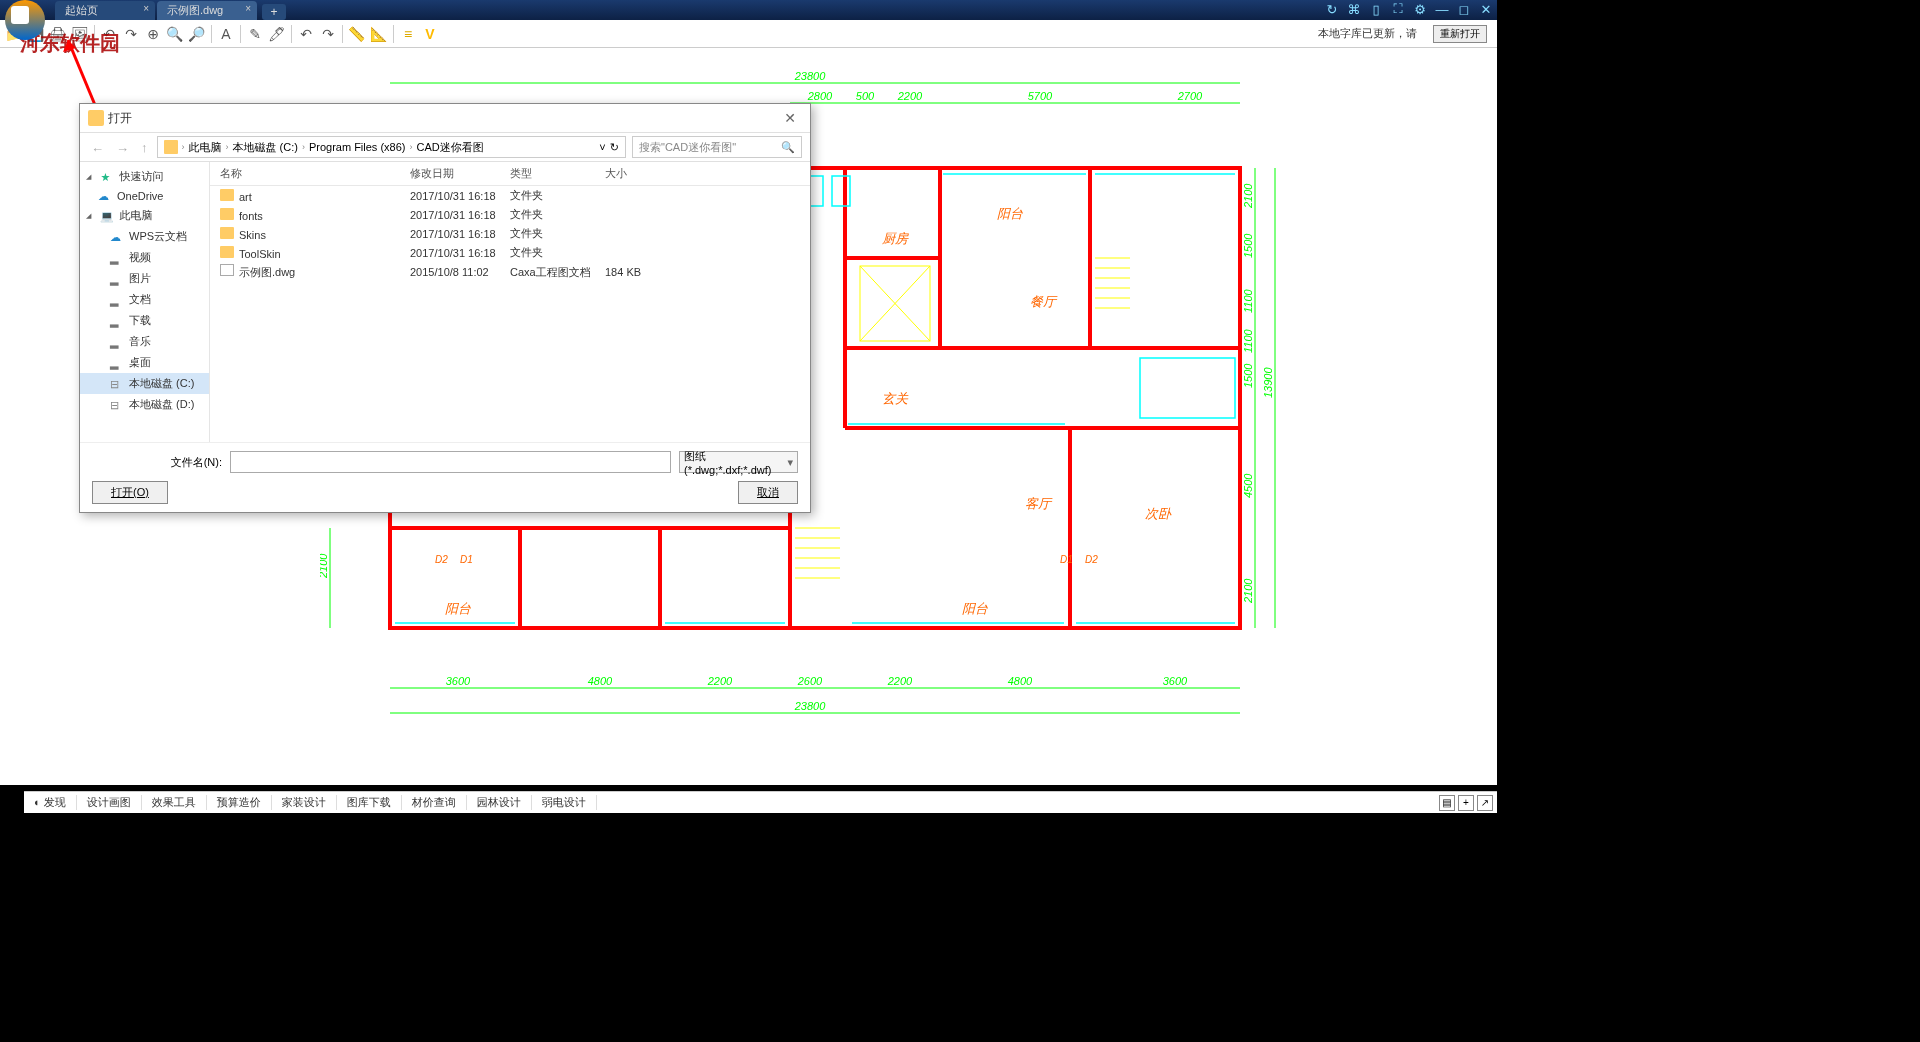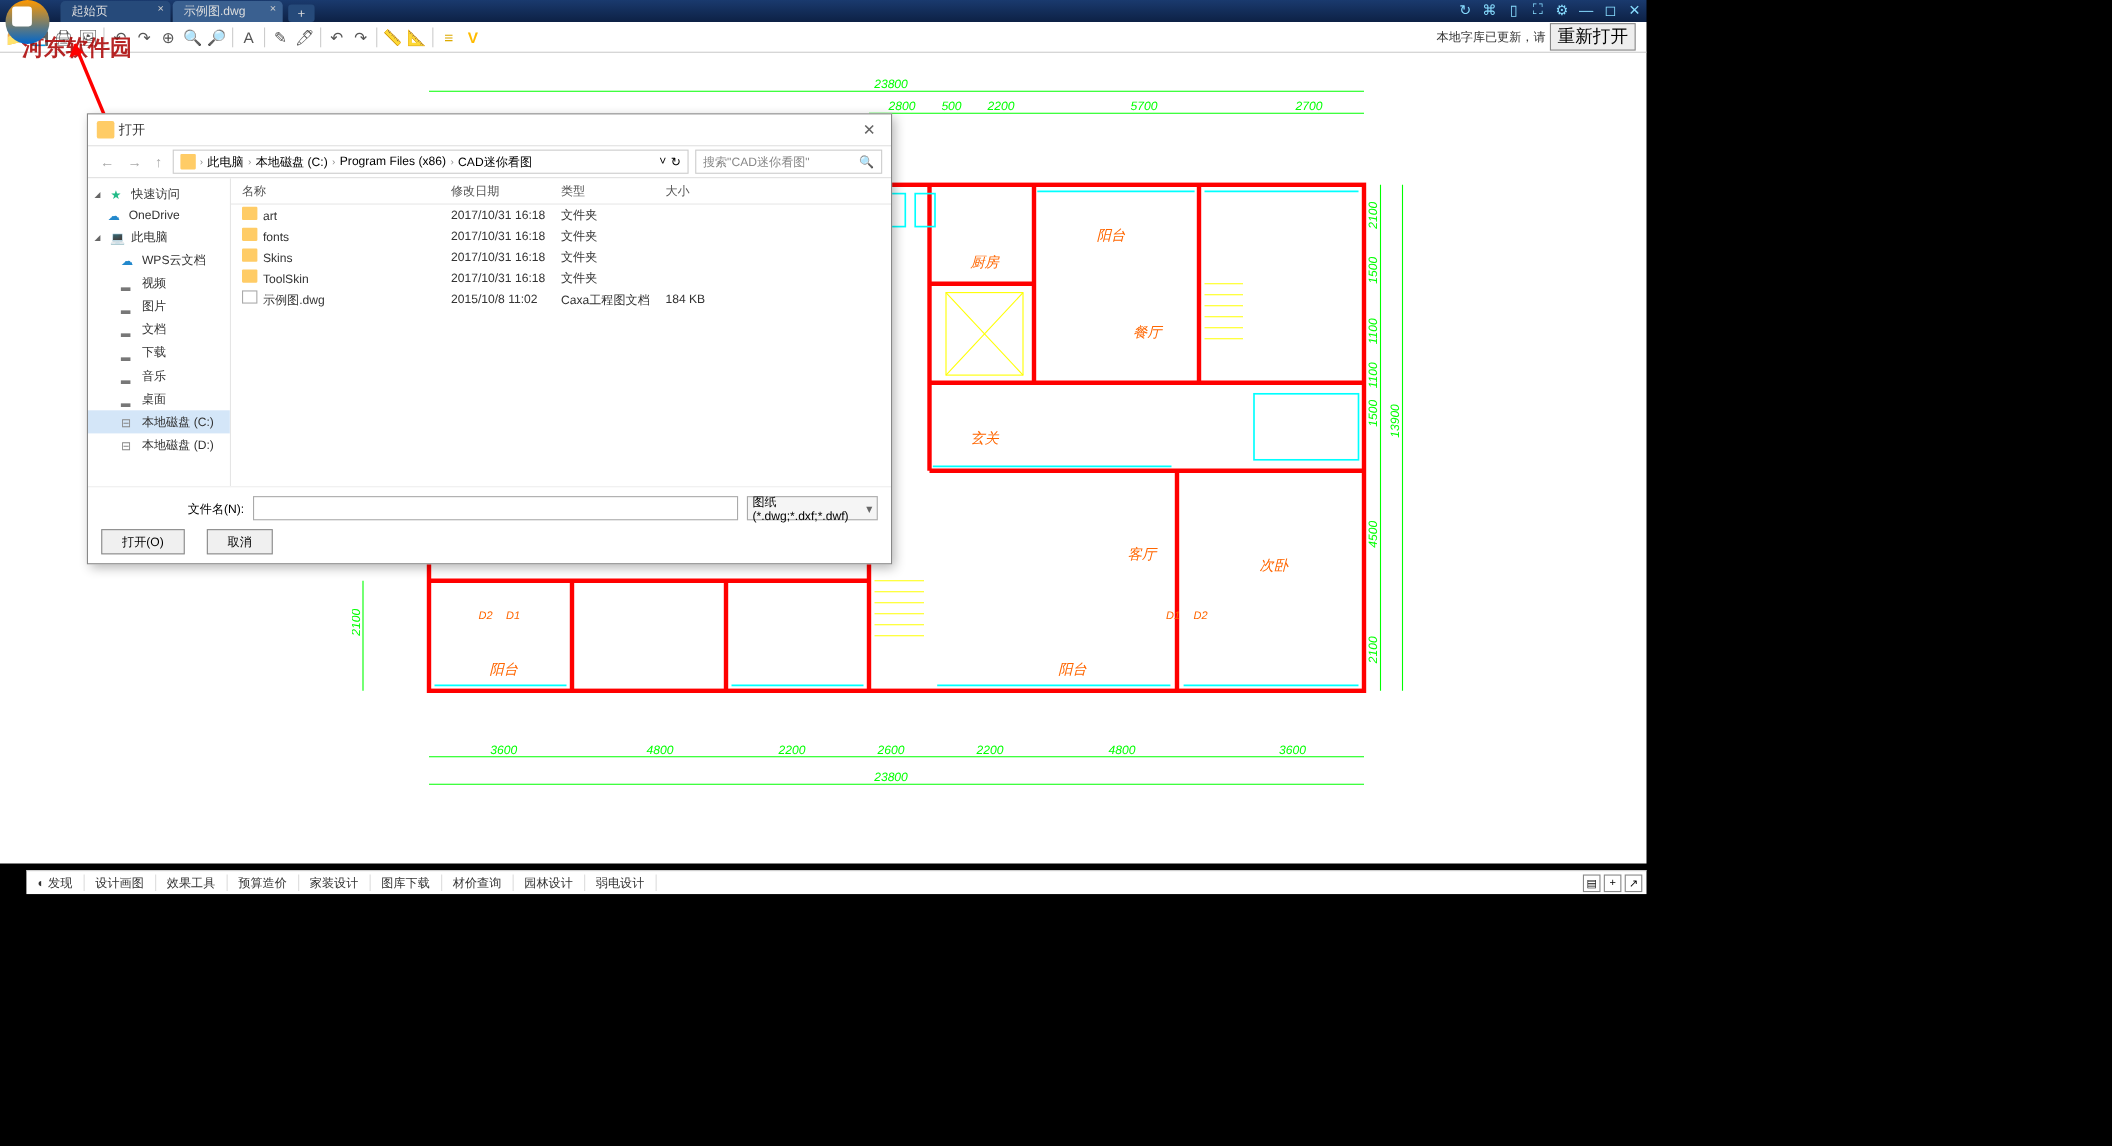--- a/index.html
+++ b/index.html
@@ -19,22 +19,22 @@
     .tab-close { position: absolute; right: 6px; top: 2px; color: #ccc; font-size: 10px; }
     .new-tab { width: 24px; height: 16px; background: #264a7a; border-radius: 3px; display: flex; align-items: center; justify-content: center; color: #ddd; font-size: 12px; margin-left: 3px;}
     
     .window-controls { position: absolute; right: 2px; top: 0; display: flex; gap: 4px; }
     .win-btn { width: 18px; height: 18px; color: #8df; font-size: 13px; display: flex; align-items: center; justify-content: center; cursor: pointer; }
     
     
     .toolbar { height: 28px; background: #fff; border-bottom: 1px solid #ccc; display: flex; align-items: center; padding: 0 4px; gap: 2px; }
     .tool-btn { width: 20px; height: 20px; display: flex; align-items: center; justify-content: center; font-size: 14px; cursor: pointer; color: #555;}
     .tool-sep { width: 1px; height: 18px; background: #ccc; margin: 0 2px; }
-    .font-update { margin-left: auto; font-size: 11px; color: #333; display: flex; align-items: center; gap: 4px; padding-right: 6px;}
-    .reopen-btn { padding: 1px 6px; font-size: 16px; border: 1px solid #888; background: #eee; cursor: pointer;}
+    .font-update { margin-left: auto; font-size: 11px; color: #333; display: flex; align-items: center; gap: 16px; padding-right: 6px;}
+    .reopen-btn { padding: 1px 6px; font-size: 10px; border: 1px solid #888; background: #eee; cursor: pointer;}
     
     
     .red-arrow { position: absolute; top: 30px; left: 60px; z-index:20; pointer-events:none;}
     .red-arrow svg { width: 40px; height: 80px; }
     
     
     .canvas { position: absolute; top: 48px; left: 0; right: 0; bottom: 28px; background: #ffffff; font-style: italic; }
     .floorplan { position: absolute; top: 20px; left: 320px; width: 960px; height: 680px; }
     .dim-text { fill: #0f0; font-size: 11px; font-family: sans-serif; }
     .room-label { fill: #f60; font-size: 13px; font-family: sans-serif; }
@@ -81,21 +81,21 @@
     .file-icon{width:14px;height:12px;margin-right:5px;display:inline-block;}
     .fi-folder{background:#fc6;border-radius:1px;}
     .fi-dwg{background:#fff;border:1px solid #aaa;position:relative;}
     
     .dlg-footer { padding: 8px 12px; border-top: 1px solid #eee;}
     .filename-row{display:flex;align-items:center;gap:8px;margin-bottom:8px;}
     .filename-label{width:130px;text-align:right;font-size:11px;}
     .filename-input{flex:1;height:22px;border:1px solid #aaa;padding:0 4px;font-size:11px;}
     .filetype-select{width:119px;height:22px;border:1px solid #aaa;font-size:11px;padding:0 4px;background:#f5f5f5;display:flex;align-items:center;}
     .filetype-select::after{content:'▾';margin-left:auto;color:#666;}
-    .dlg-buttons{display:flex;justify-content:flex-start;gap:20px;}
+    .dlg-buttons{display:flex;justify-content:space-between;gap:20px;text-decoration:underline;}
     .dlg-btn{padding:3px 18px;font-size:11px;border:1px solid #888;background:#f0f0f0;cursor:pointer;}
     
     
     .statusbar { position: absolute; bottom: 0; left: 0; right: 0; height: 22px; background: #fff; border-top: 1px solid #ccc; display: flex; align-items: center; font-size: 11px; margin-left: 24px;}
     .status-item { padding: 0 10px; border-right: 1px solid #ddd; color: #333; cursor: pointer;}
     .status-right{margin-left:auto;display:flex;gap:3px;padding-right:4px;}
     .status-icon{width:16px;height:16px;border:1px solid #888;font-size:10px;display:flex;align-items:center;justify-content:center;cursor: pointer;}
   </style>
 </head>
 <body>

